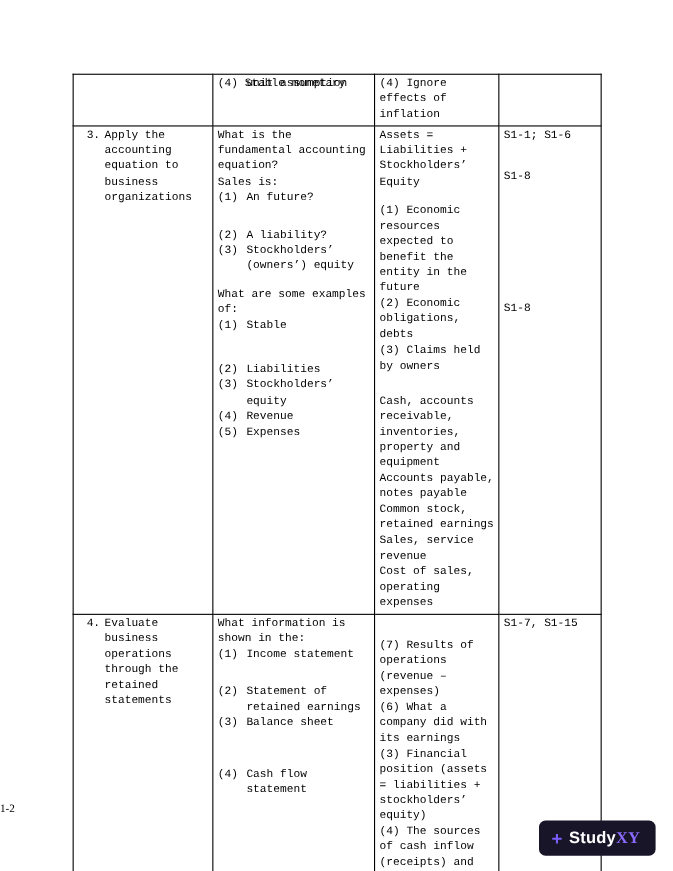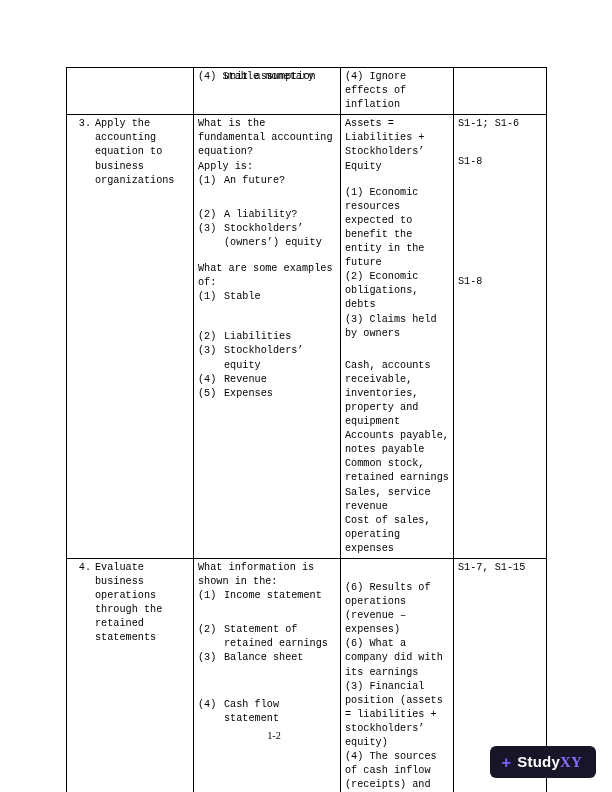--- a/index.html
+++ b/index.html
@@ -68,21 +68,21 @@
   .gap-sm { height: 6px; }
   .gap-md { height: 12px; }
   .gap-lg { height: 20px; }
   .plain { margin: 0; }
 
   .footer {
     position: absolute;
     left: 0;
     top: 730px;
     width: 548px;
-    text-align: center;
+    text-align: left;
     font-size: 10.2px;
     font-family: "Liberation Serif", serif;
   }
 
   .watermark {
     position: absolute;
     right: 16px;
     bottom: 14px;
     background: #191528;
     border-radius: 6px;
@@ -141,21 +141,21 @@
       </tr>
 
       <tr>
         <td class="obj">
           <span class="num">3.</span>
           <span>Apply the accounting equation to business organizations</span>
         </td>
 
         <td>
           <p class="lead">What is the fundamental accounting equation?</p>
-          <p class="lead">Apply is:</p>
+          <p class="lead">Sales is:</p>
 
           <p class="sub">
             <span class="lbl">(1)</span>
             <span>An future?</span>
           </p>
           <div class="gap-lg"></div>
 
           <p class="sub">
             <span class="lbl">(2)</span>
             <span>A liability?</span>
@@ -257,21 +257,21 @@
           <div class="gap-md"></div>
 
           <p class="sub">
             <span class="lbl">(4)</span>
             <span>Cash flow statement</span>
           </p>
         </td>
 
         <td>
           <div class="gap-lg"></div>
-          <p class="plain">(6)  Results of operations (revenue – expenses)</p>
+          <p class="plain">(7)  Results of operations (revenue – expenses)</p>
           <p class="plain">(6)  What a company did with its earnings</p>
           <p class="plain">(3)  Financial position (assets = liabilities + stockholders’ equity)</p>
           <p class="plain">(4)  The sources of cash inflow (receipts) and outflow (payments)</p>
         </td>
 
         <td>S1-7, S1-15</td>
       </tr>
 
     </tbody>
   </table>

